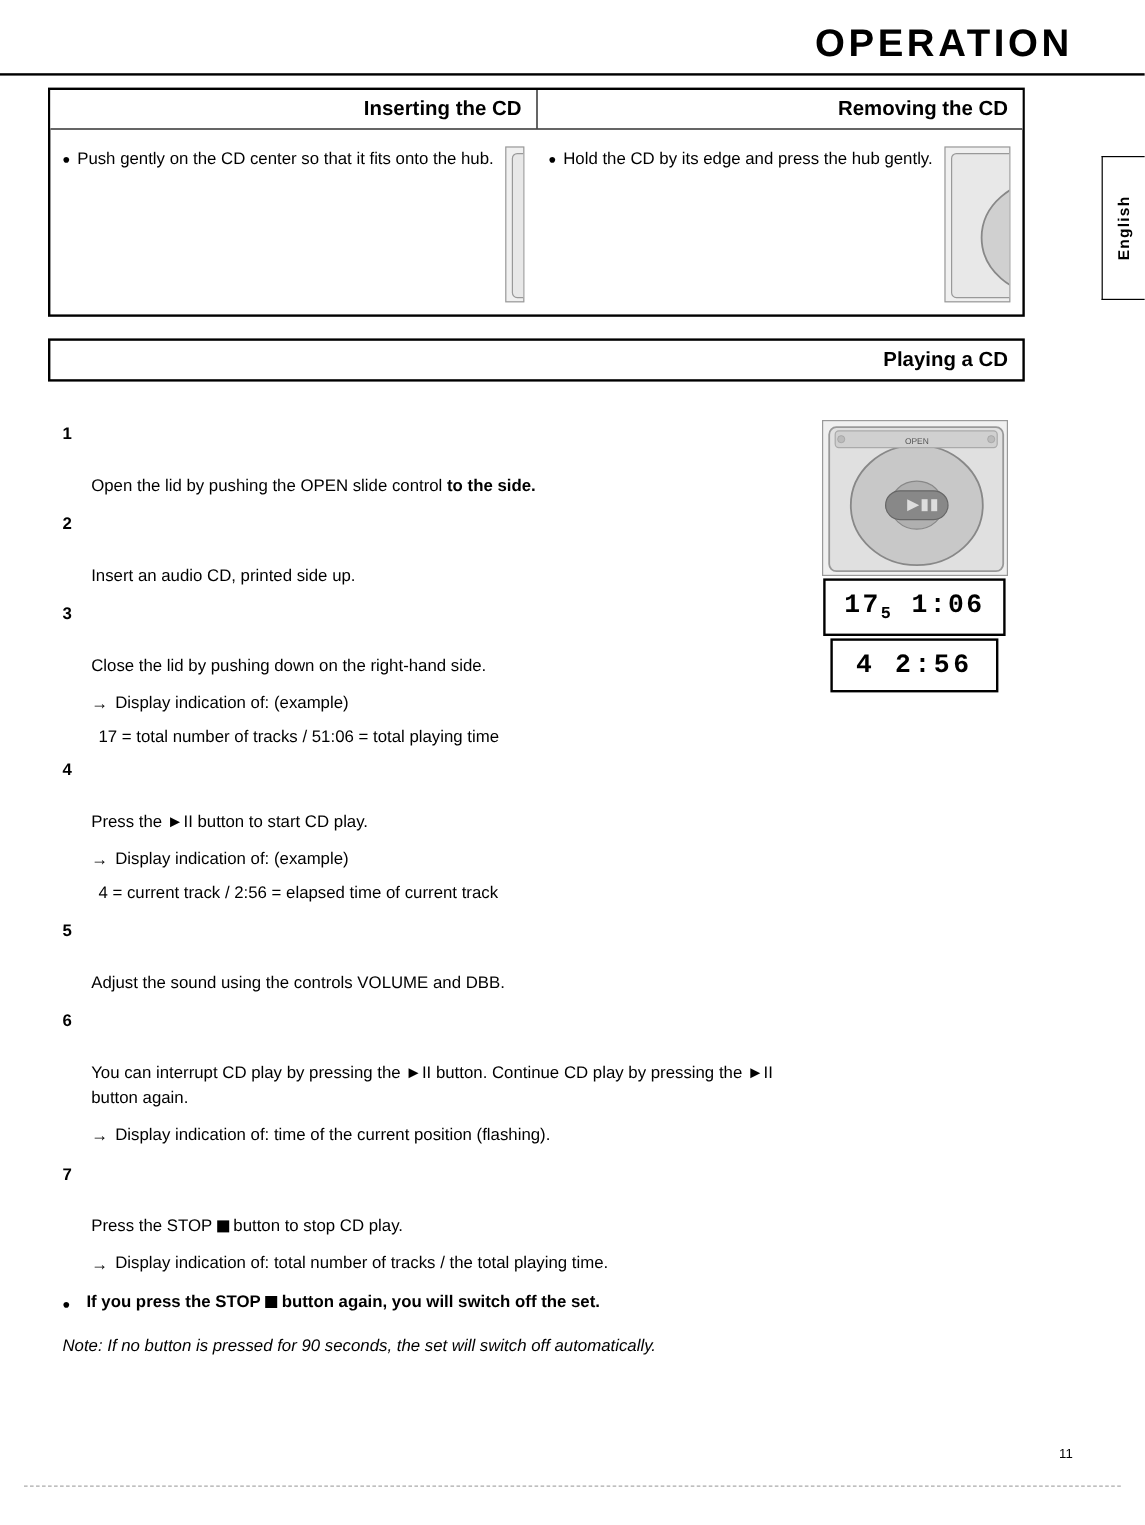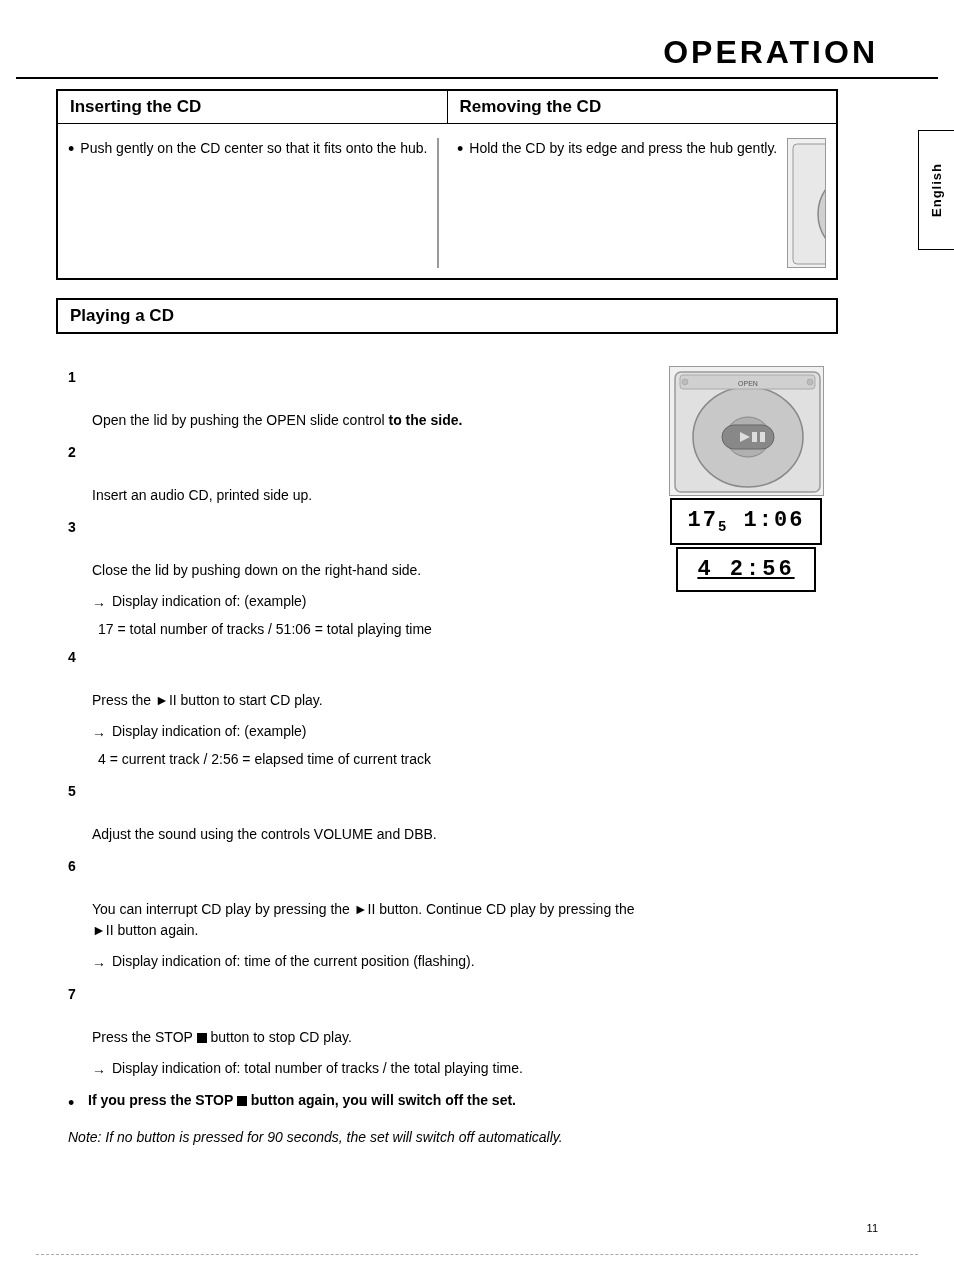--- a/index.html
+++ b/index.html
@@ -9,21 +9,21 @@
       background: #fff;
       font-family: Arial, Helvetica, sans-serif;
       font-size: 14px;
       color: #000;
       position: relative;
     }
 
     .page-container {
       width: 954px;
       min-height: 1271px;
-      padding: 16px;
+      padding: 0;
       position: relative;
     }
 
     
     .header {
       text-align: right;
       padding: 18px 60px 6px 40px;
       border-bottom: 2px solid #000;
     }
     .header-title {
@@ -58,20 +58,21 @@
     
     .main-content {
       padding: 10px 60px 20px 40px;
       margin-right: 40px;
     }
 
     
     .section-box {
       border: 2px solid #000;
       margin-bottom: 18px;
+      text-align: right;
     }
     .section-header-row {
       display: flex;
       border-bottom: 1.5px solid #000;
       background: #fff;
     }
     .section-header-left {
       flex: 1;
       padding: 6px 12px;
       font-size: 17px;
@@ -480,21 +481,21 @@
 
               <circle cx="15" cy="15" r="3" fill="#bbb" stroke="#999" stroke-width="0.5"></circle>
               <circle cx="140" cy="15" r="3" fill="#bbb" stroke="#999" stroke-width="0.5"></circle>
             </svg>
           </div>
 
           <div class="display-box" style="font-size:22px; letter-spacing:2px;">
             17<sub style="font-size:14px;">5</sub> 1:06
           </div>
 
-          <div class="display-box" style="font-size:22px; letter-spacing:3px;text-decoration:underline;">
+          <div class="display-box" style="font-size:22px; letter-spacing:3px;">
             4  2:56
           </div>
 
         </div>
       </div>
     </div>
 
   </div>
 
   <div class="page-number">

